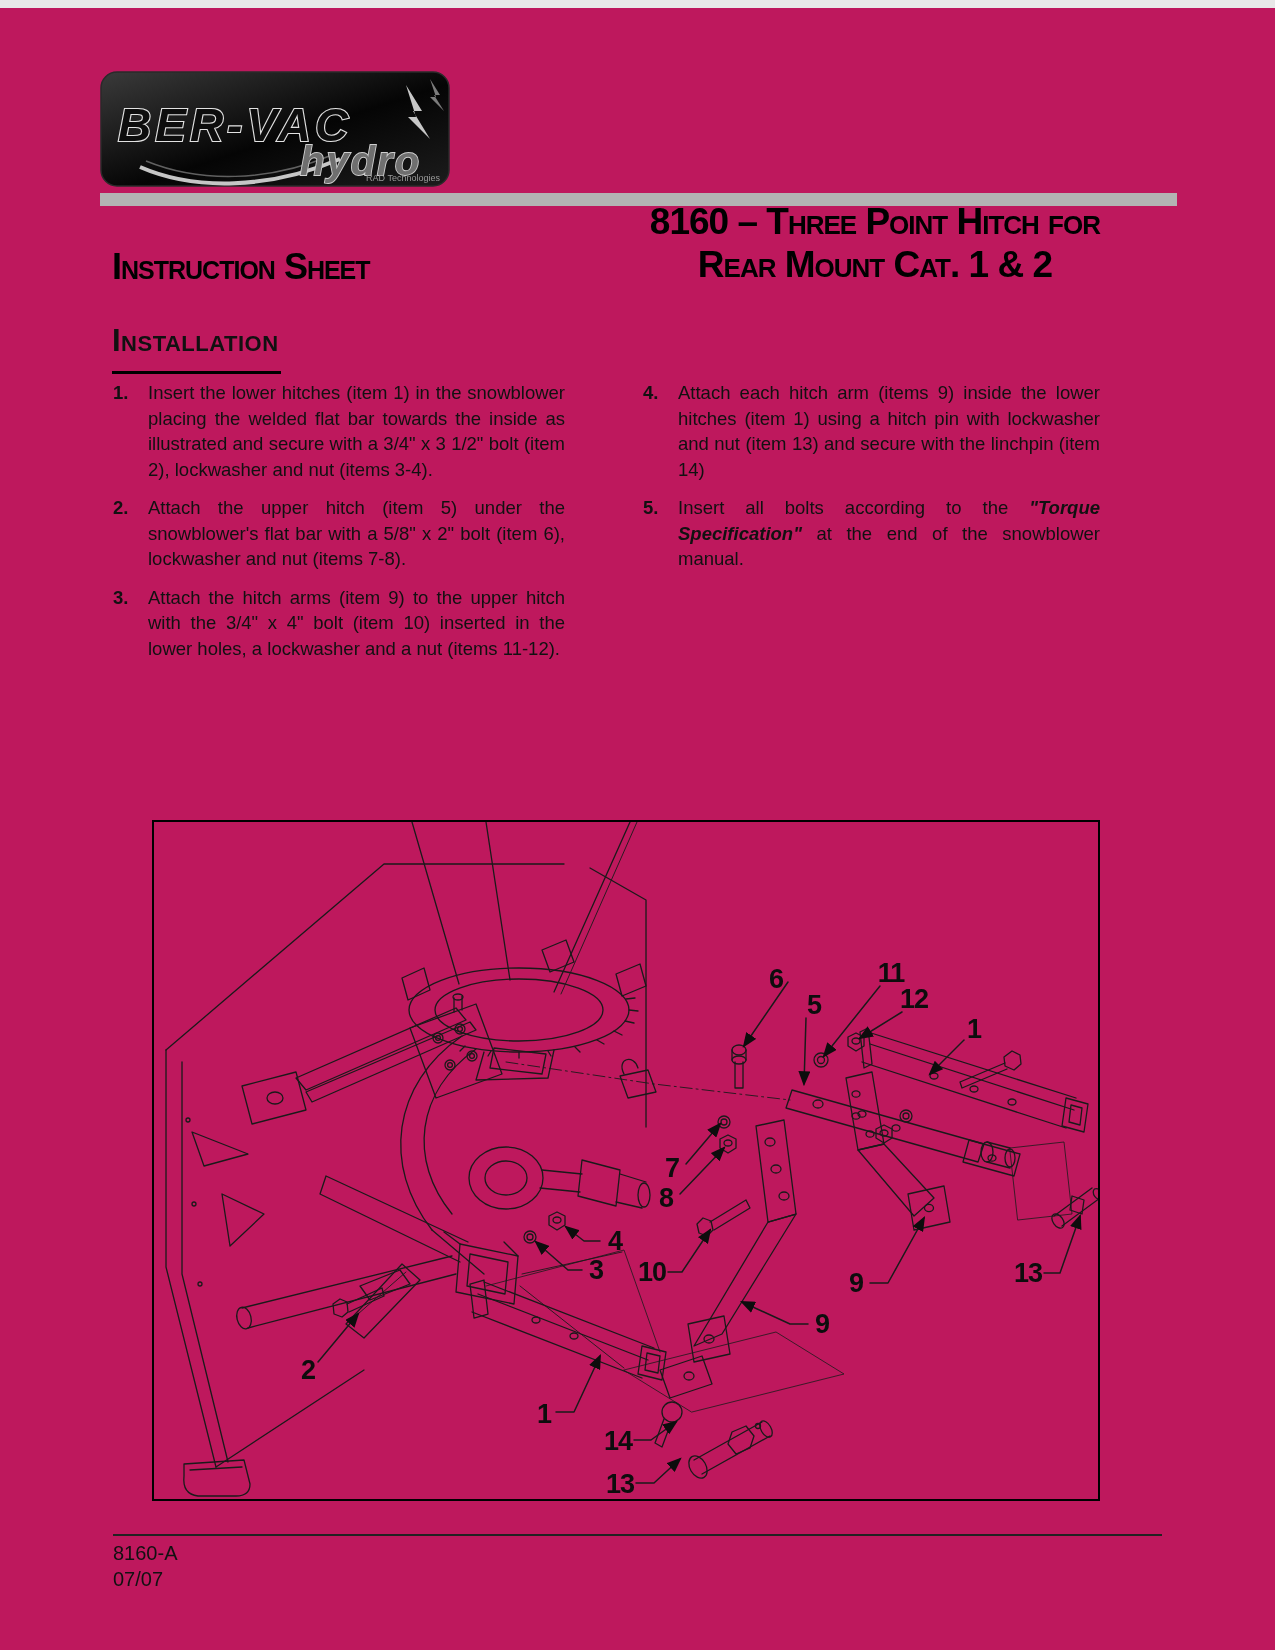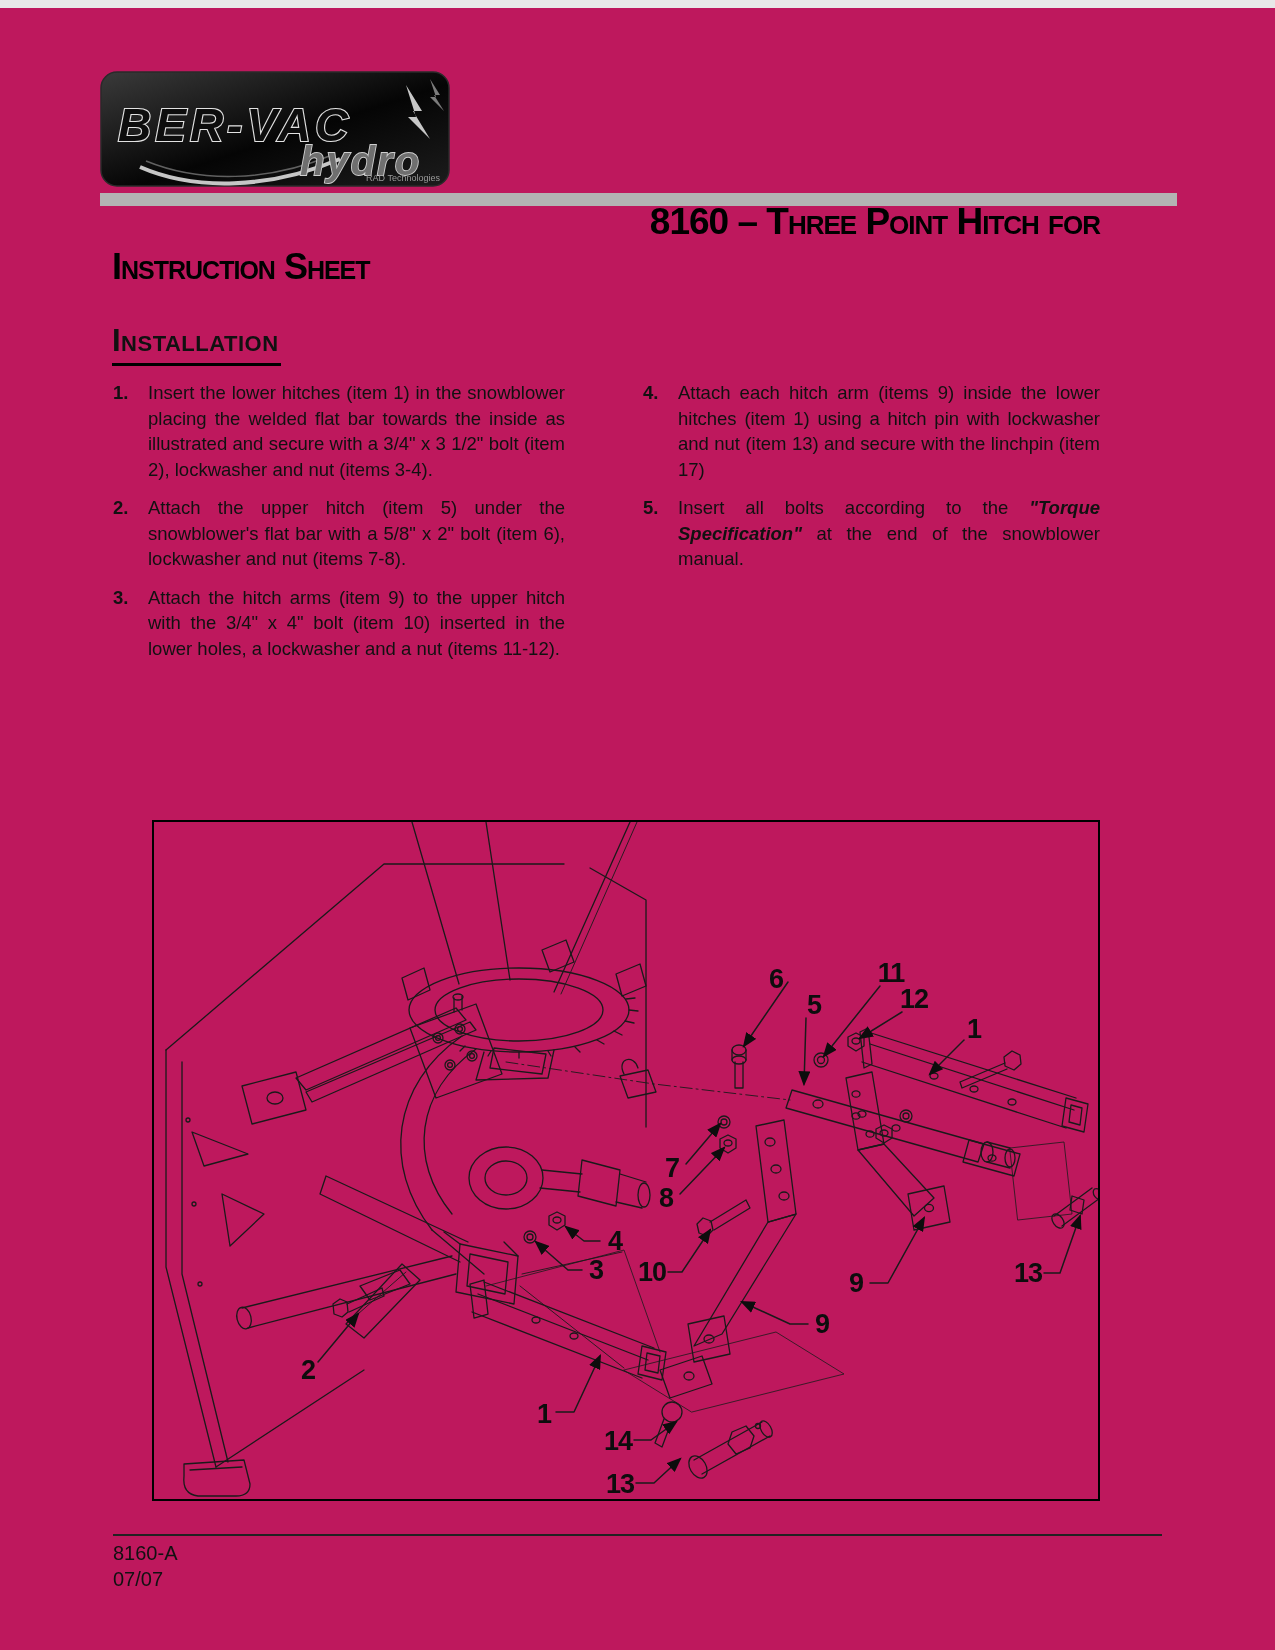--- a/index.html
+++ b/index.html
@@ -6,21 +6,21 @@
   #page{position:relative;width:1275px;height:1650px;background:#be185d;margin:8px auto;
         font-family:"Liberation Sans",sans-serif;color:#111;overflow:hidden;}
   
   #logo{position:absolute;left:100px;top:63px;width:350px;height:116px;}
   #graybar{position:absolute;left:100px;top:185px;width:1077px;height:13px;background:#b3b3b3;}
   .bigtitle{font-weight:bold;font-variant:small-caps;letter-spacing:-1px;color:#000;text-align:center;}
   #sheet-title{position:absolute;left:112px;top:238px;font-size:36px;}
   #product-title{position:absolute;right:175px;top:192px;text-align:center;font-size:37px;line-height:43px;}
   
   #install-heading{position:absolute;left:112px;top:315px;font-size:31px;font-weight:bold;
-        font-variant:small-caps;letter-spacing:0.5px;border-bottom:3px solid #000;padding:0 2px 4px 0;}
+        font-variant:small-caps;letter-spacing:0.5px;border-bottom:3px solid #000;padding:0 2px 12px 0;}
   
   .col{position:absolute;font-size:18.5px;line-height:25.5px;}
   #col-left{left:113px;top:372px;width:452px;}
   #col-right{left:643px;top:372px;width:457px;}
   .step{display:flex;margin-bottom:13px;}
   .step .num{flex:none;width:35px;font-weight:bold;}
   .step .txt{flex:1;text-align:justify;}
   .ti{font-weight:bold;font-style:italic;}
   
   #diagram-box{position:absolute;left:152px;top:812px;width:944px;height:677px;border:2px solid #000;}
@@ -52,20 +52,21 @@
     <text x="200" y="104" font-size="40" font-weight="bold" font-style="italic" letter-spacing="2" fill="#6f6f6f" stroke="#cfcfcf" stroke-width="1.8" paint-order="stroke">hydro</text>
     <text x="340" y="110" font-size="9" text-anchor="end" fill="#9a9a9a">RAD Technologies</text>
   </svg>
 
   <div id="graybar"></div>
 
   <div id="sheet-title" class="bigtitle">Instruction Sheet</div>
 
   <div id="product-title" class="bigtitle">
     <div>8160 – Three Point Hitch for</div>
+    <div>Rear Mount Cat. 1 &amp; 2</div>
   </div>
 
   <div id="install-heading">Installation</div>
 
   <div class="col" id="col-left">
     <div class="step">
       <span class="num">1.</span>
       <div class="txt">Insert the lower hitches (item 1) in the snowblower placing the welded flat bar towards the inside as illustrated and secure with a 3/4" x 3 1/2" bolt (item 2), lockwasher and nut (items 3-4).</div>
     </div>
     <div class="step">
@@ -74,21 +75,21 @@
     </div>
     <div class="step">
       <span class="num">3.</span>
       <div class="txt">Attach the hitch arms (item 9) to the upper hitch with the 3/4" x 4" bolt (item 10) inserted in the lower holes, a lockwasher and a nut (items 11-12).</div>
     </div>
   </div>
 
   <div class="col" id="col-right">
     <div class="step">
       <span class="num">4.</span>
-      <div class="txt">Attach each hitch arm (items 9) inside the lower hitches (item 1) using a hitch pin with lockwasher and nut (item 13) and secure with the linchpin (item 17)</div>
+      <div class="txt">Attach each hitch arm (items 9) inside the lower hitches (item 1) using a hitch pin with lockwasher and nut (item 13) and secure with the linchpin (item 14)</div>
     </div>
     <div class="step">
       <span class="num">5.</span>
       <div class="txt"><span>Insert all bolts according to the </span><span class="ti">"Torque Specification"</span><span> at the end of the snowblower manual.</span></div>
     </div>
   </div>
 
   <div id="diagram-box">
     <svg width="944" height="677" viewBox="0 0 944 677">
       <defs>

